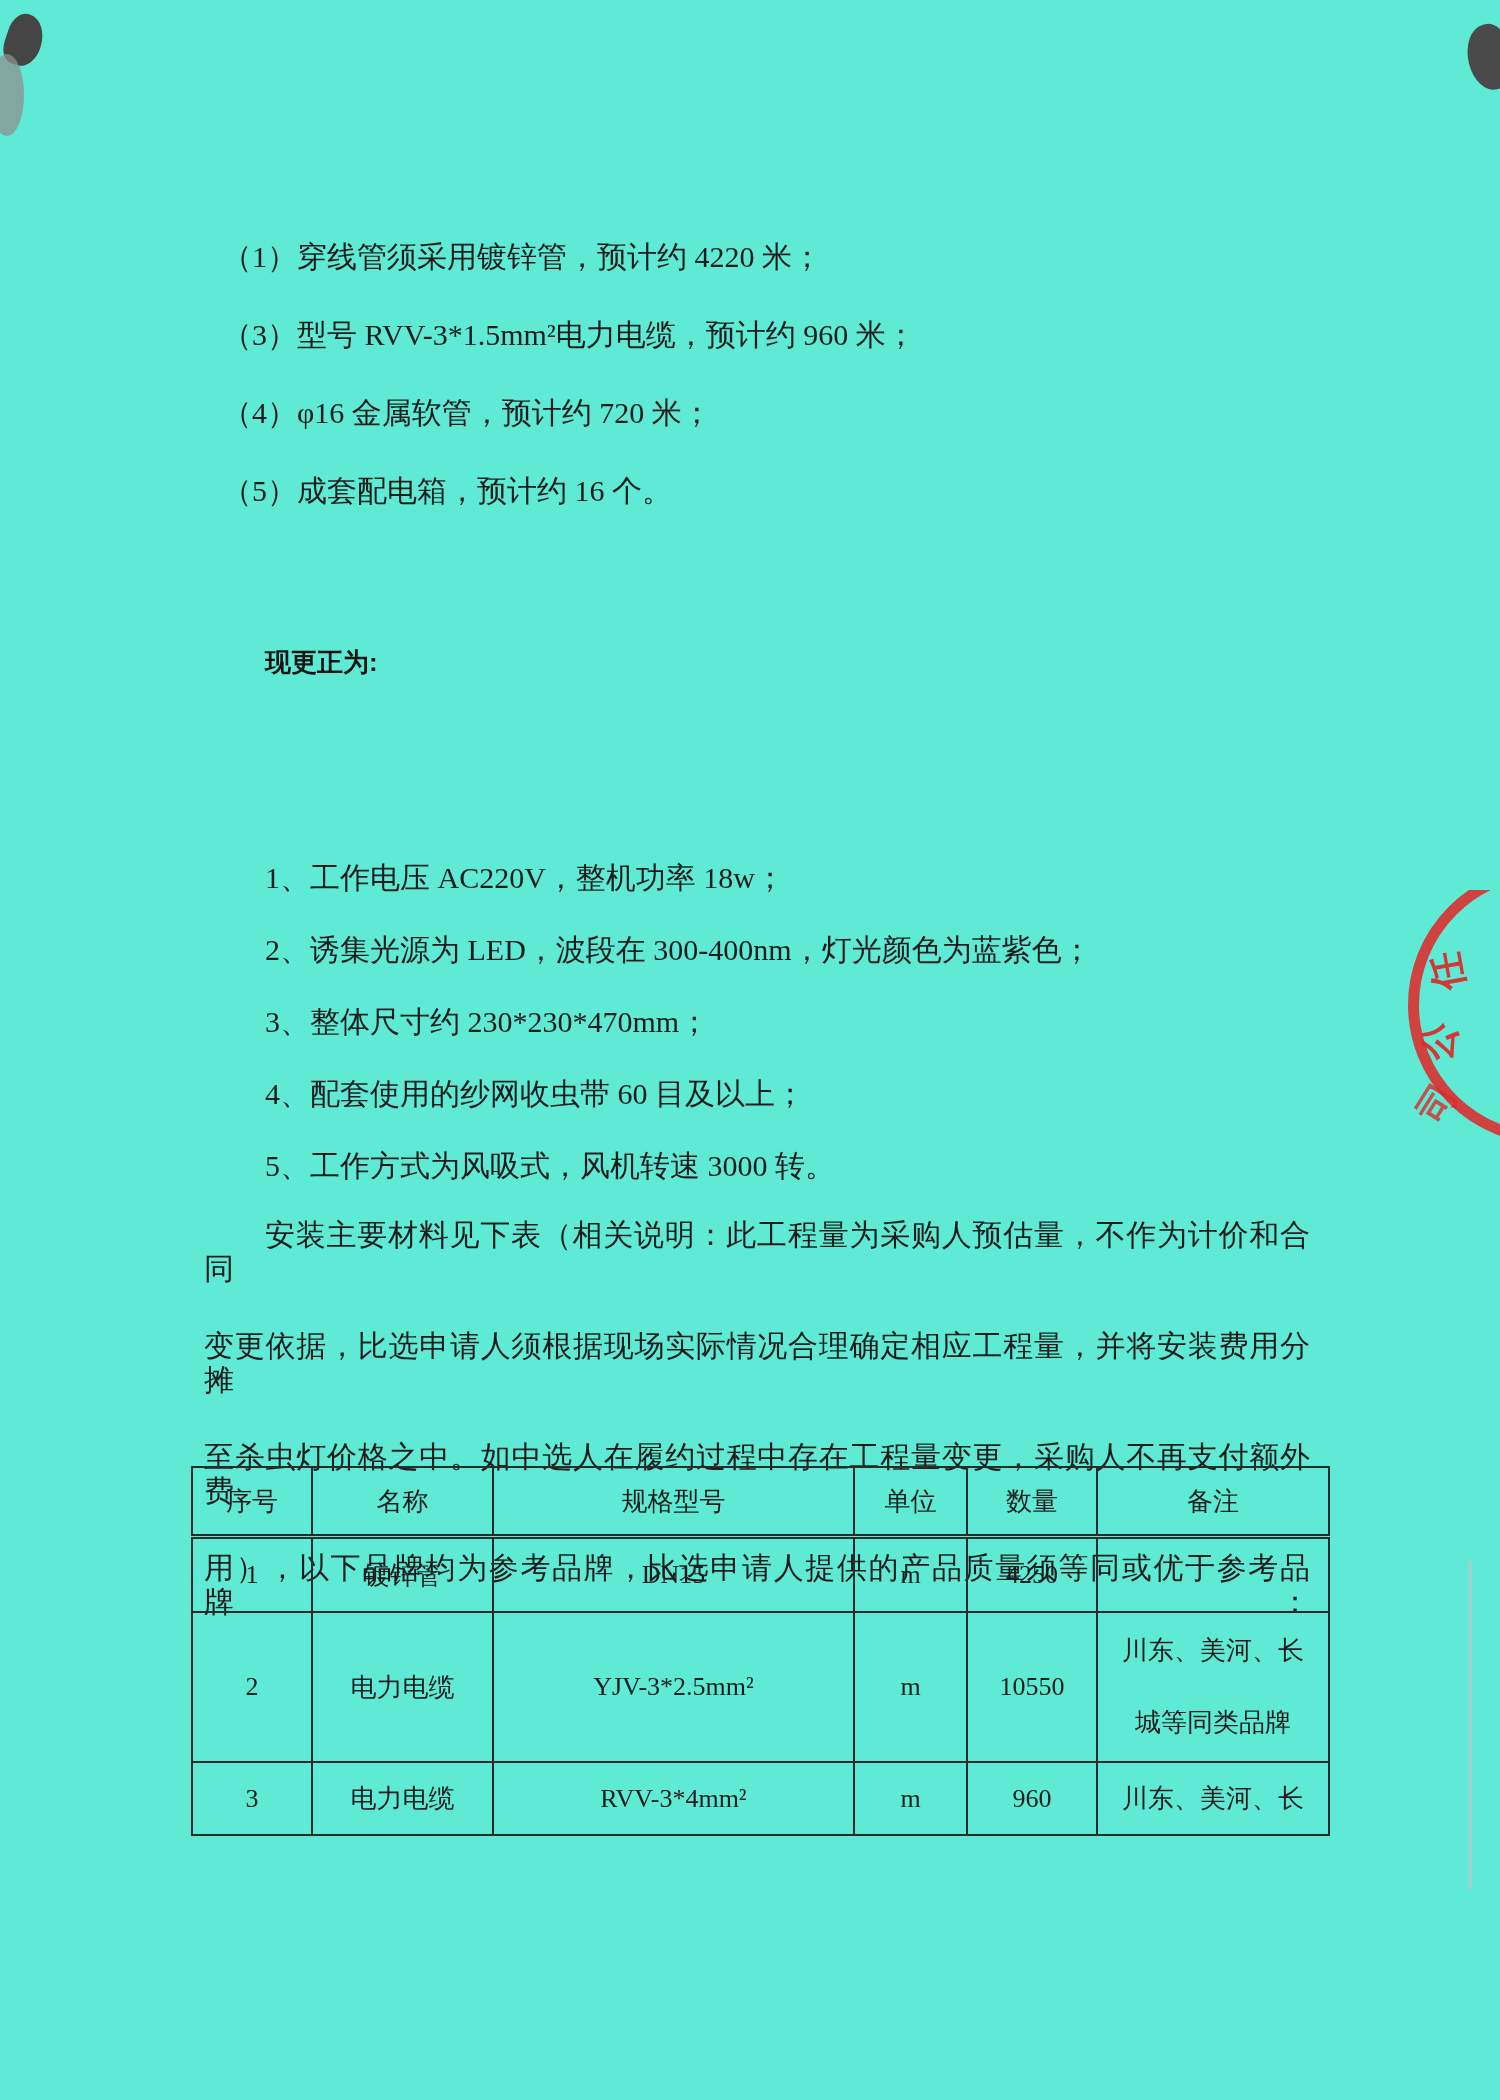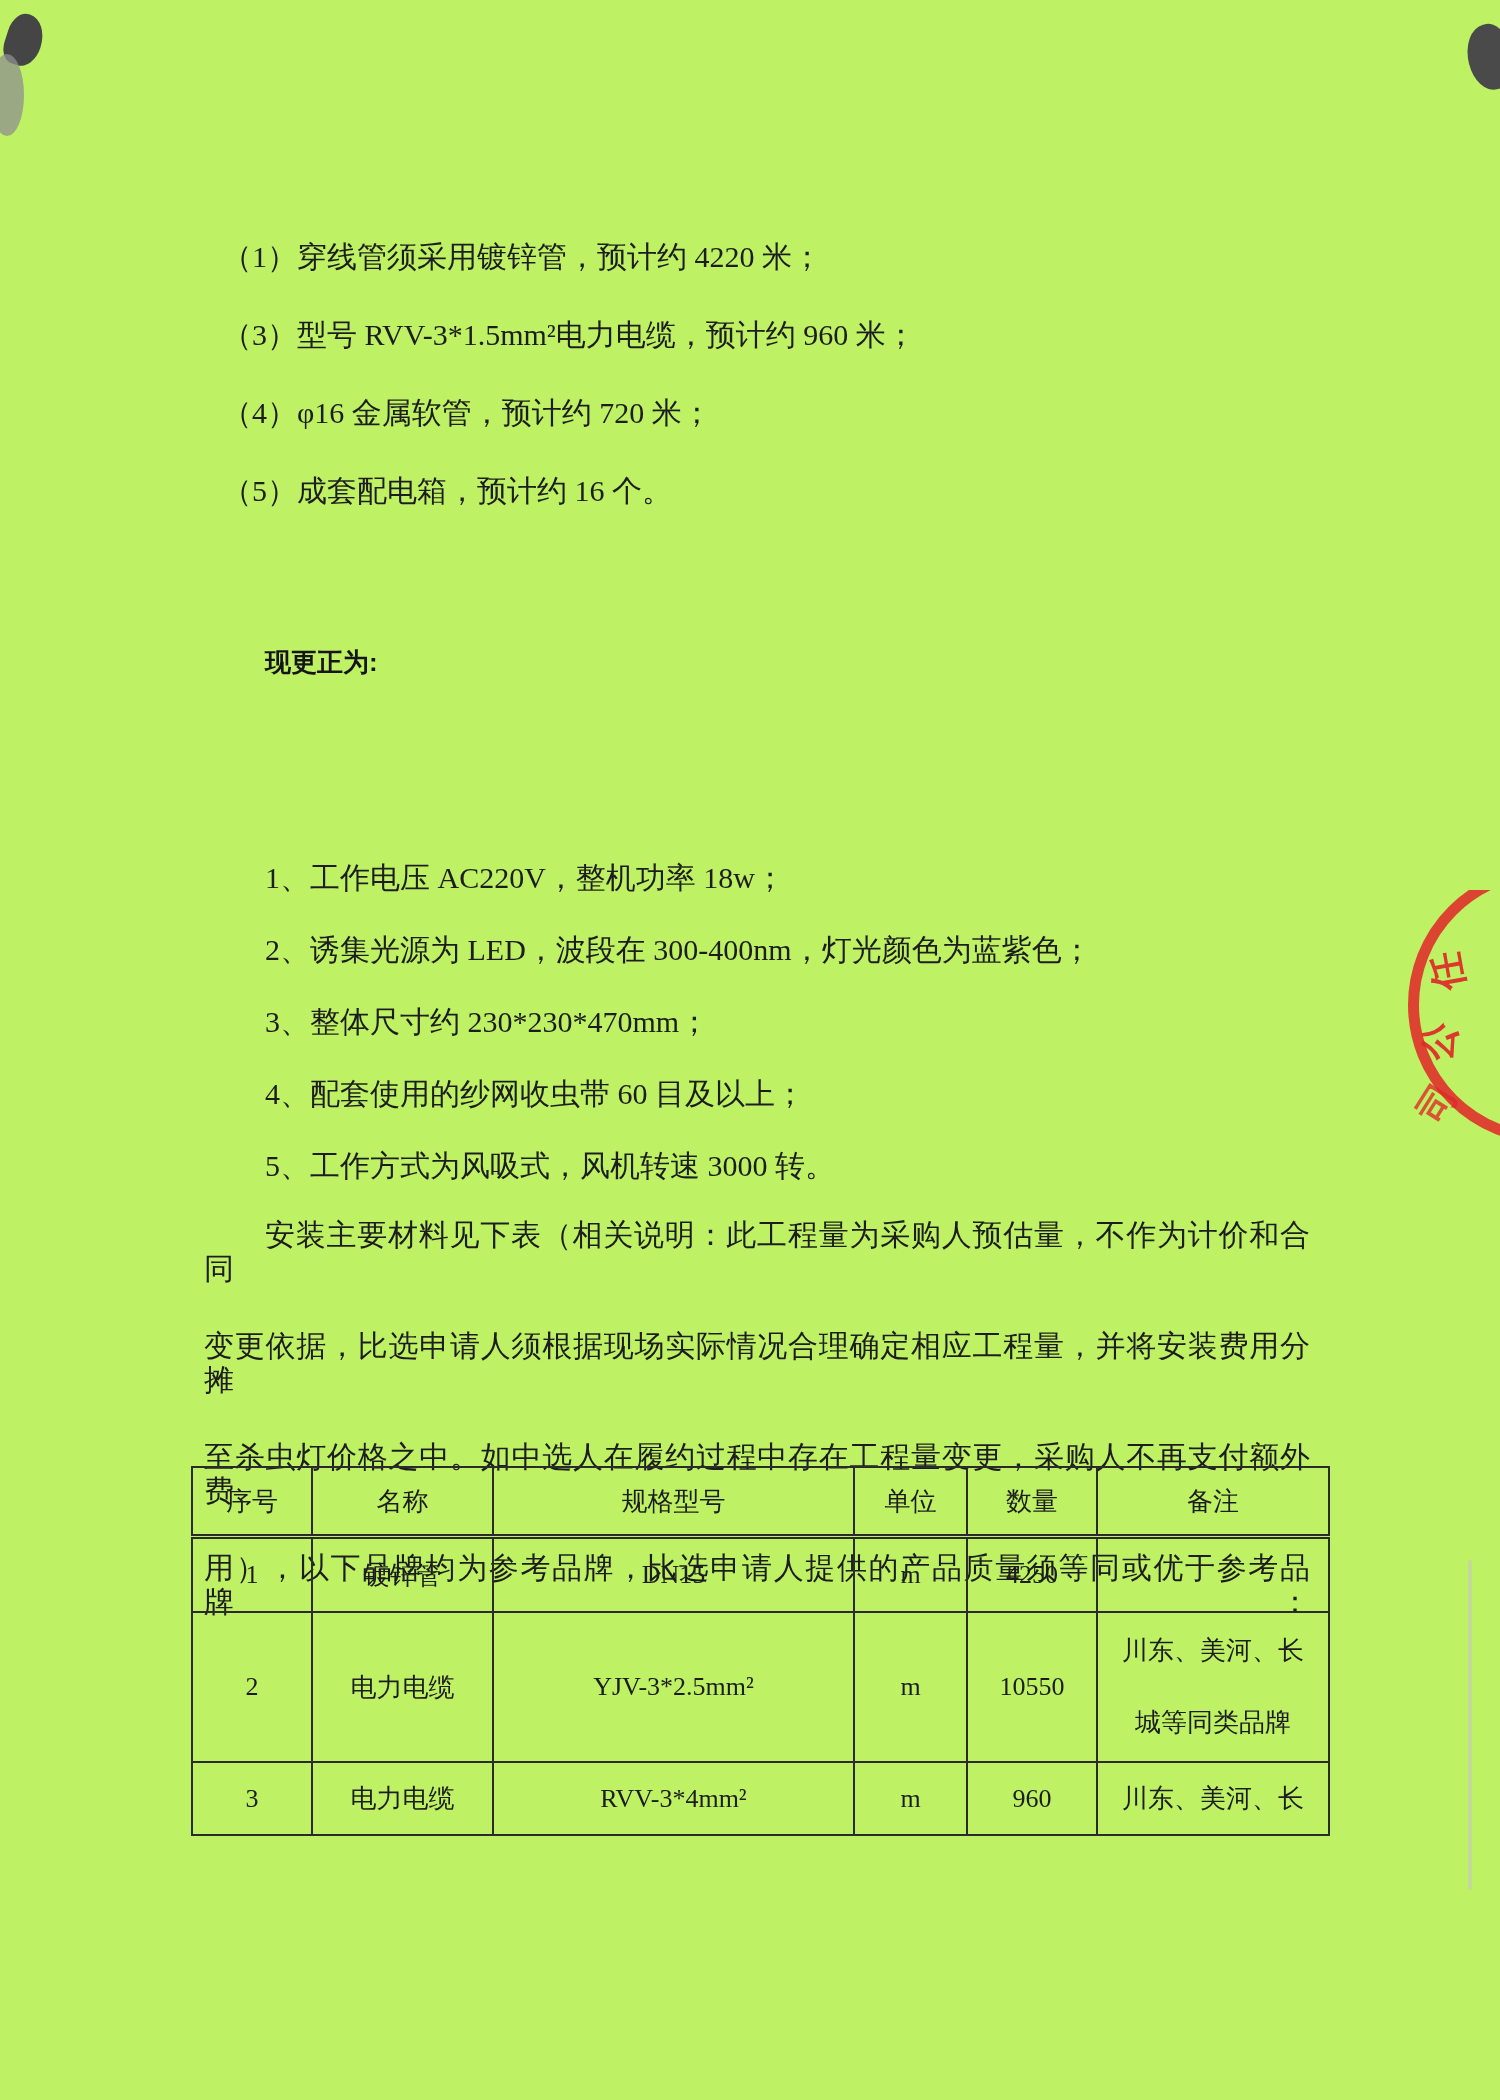--- a/index.html
+++ b/index.html
@@ -1,18 +1,18 @@
 <!DOCTYPE html>
 <html><head>
 <meta charset="utf-8">
 <style>
   html,body { margin:0; padding:0; background:#9a9a9a; }
   .page {
     position:relative; width:1500px; height:2100px;
-    background:#bef264; overflow:hidden;
+    background:#5eead4; overflow:hidden;
     font-family:"Liberation Serif","DejaVu Serif",serif;
     color:#1d1d1d;
   }
   .sec { position:absolute; left:204px; width:1106px; }
   .line { font-size:30px; line-height:34px; }
   .jline { text-align:justify; text-align-last:justify; }
   .indent { text-indent:61px; }
   .tight { letter-spacing:-0.6px; }
 
   .list1 { top:240px; }

